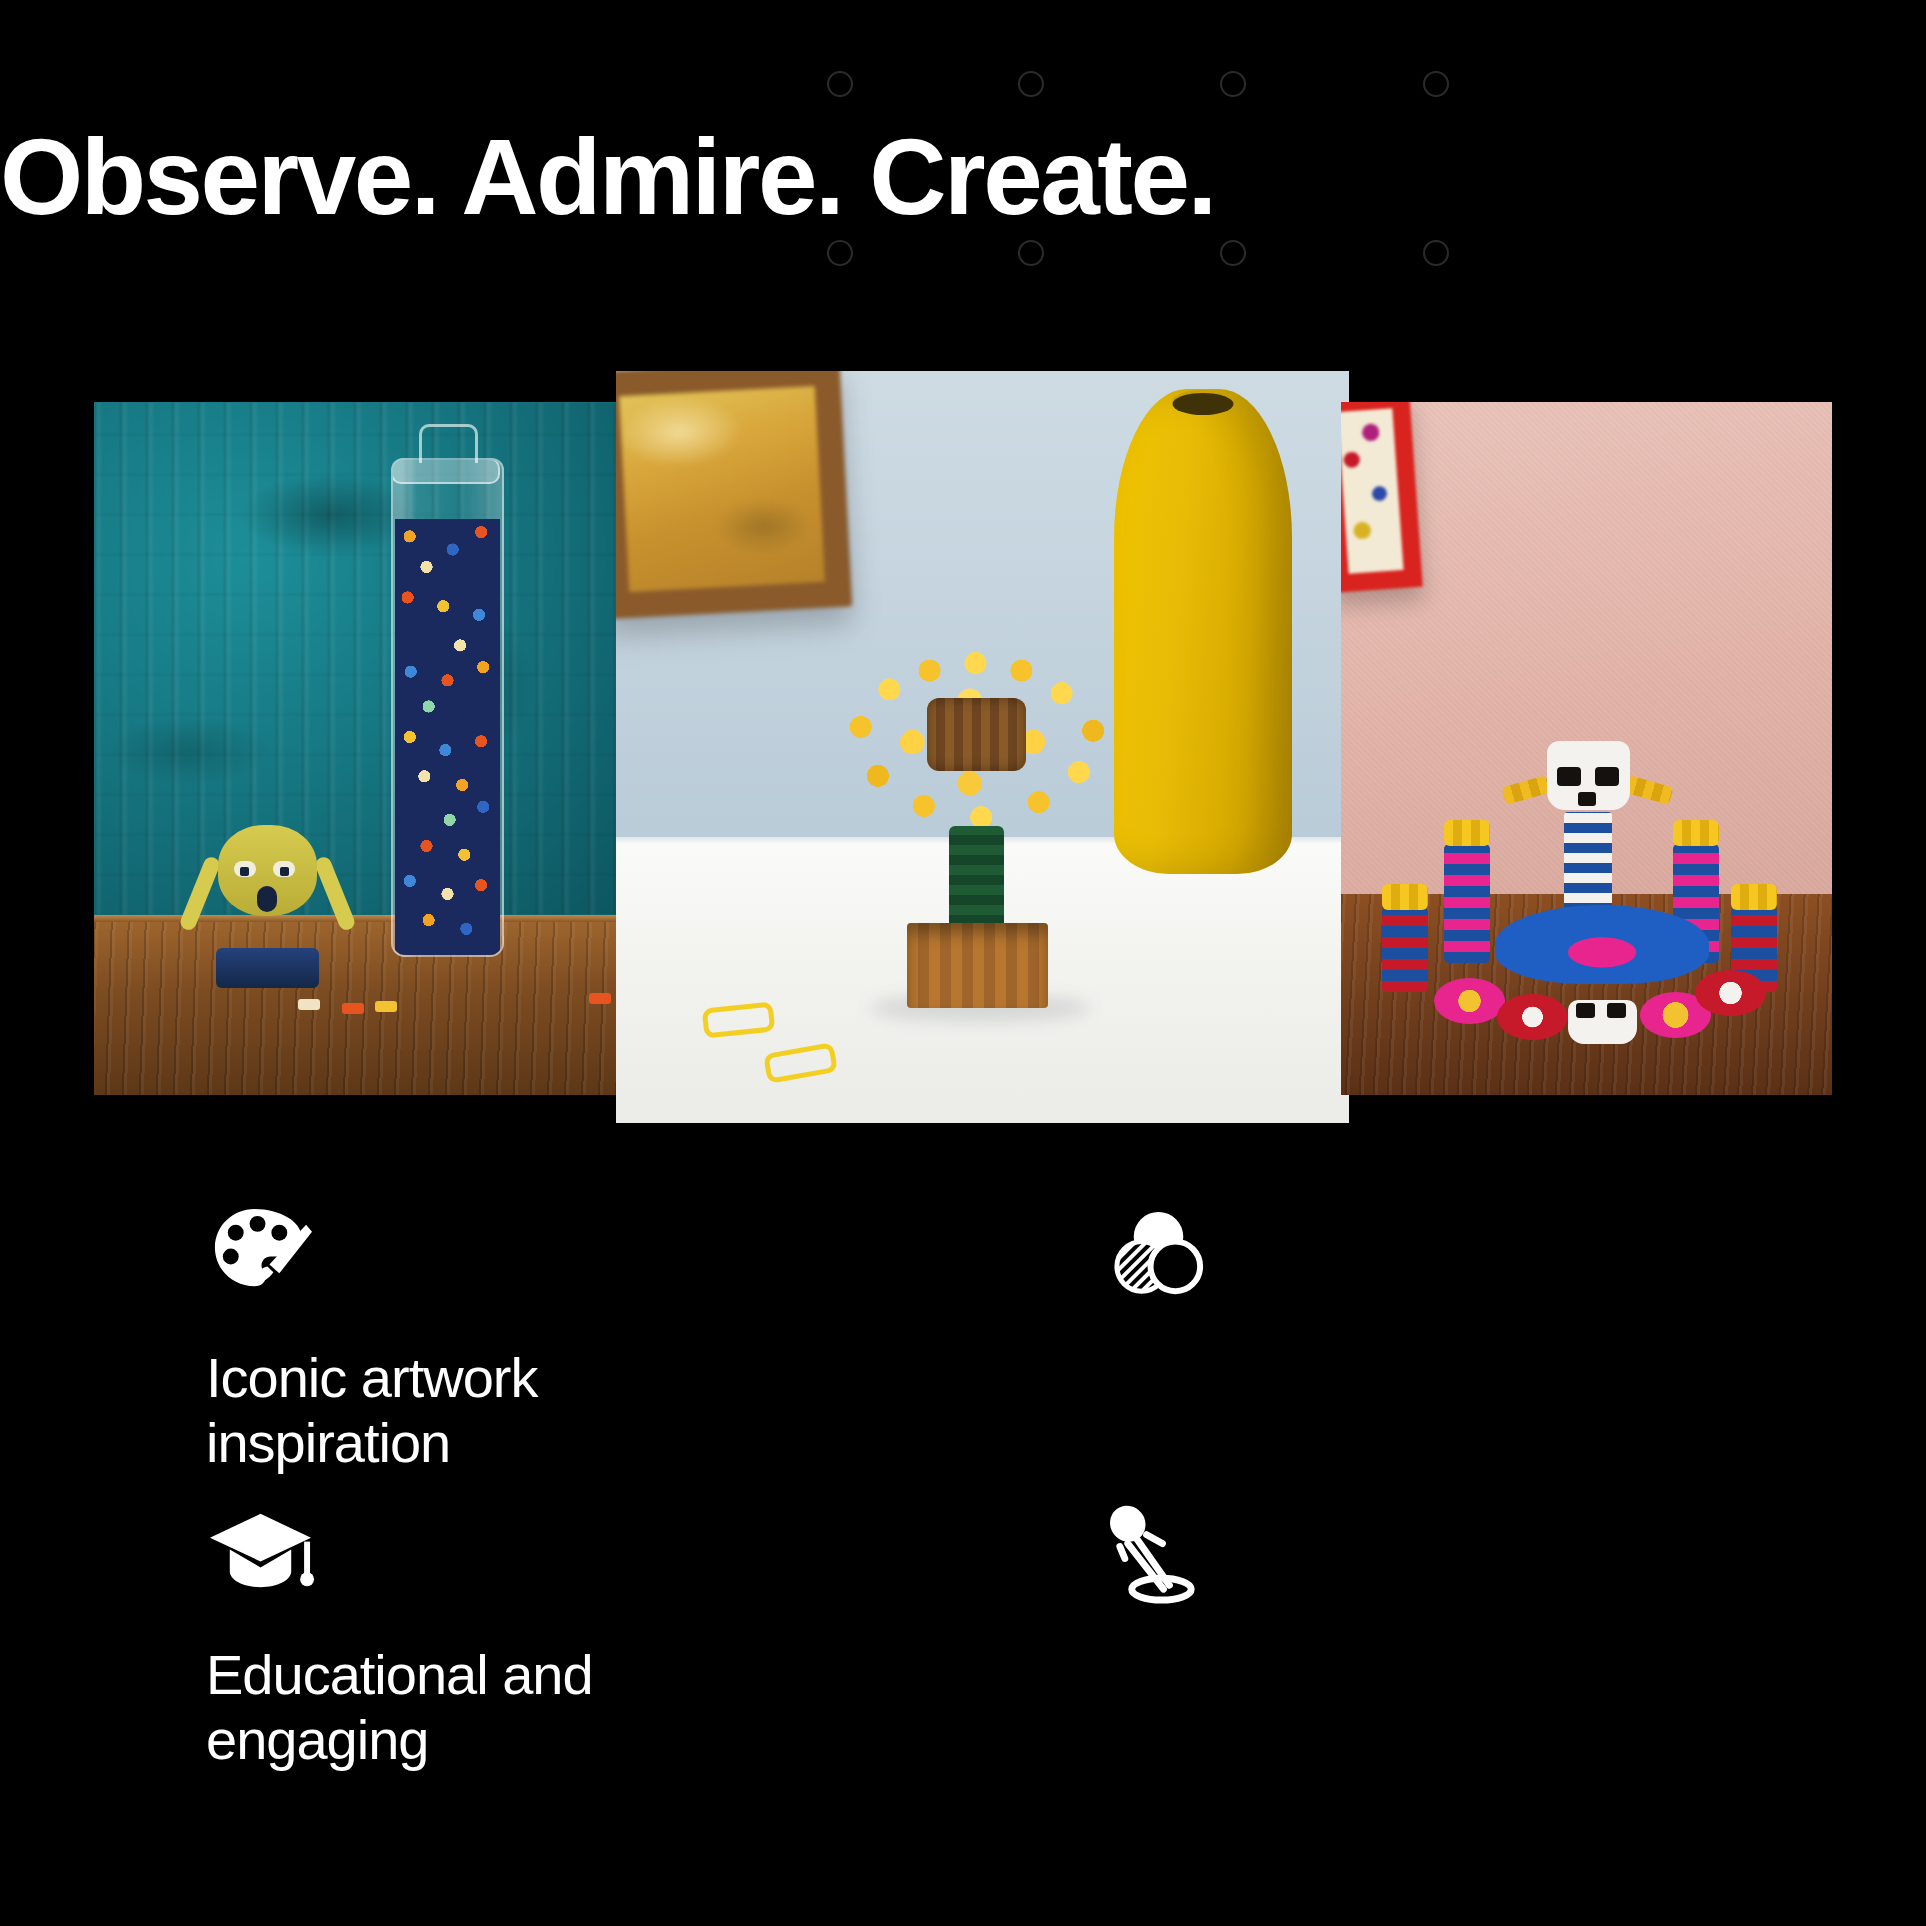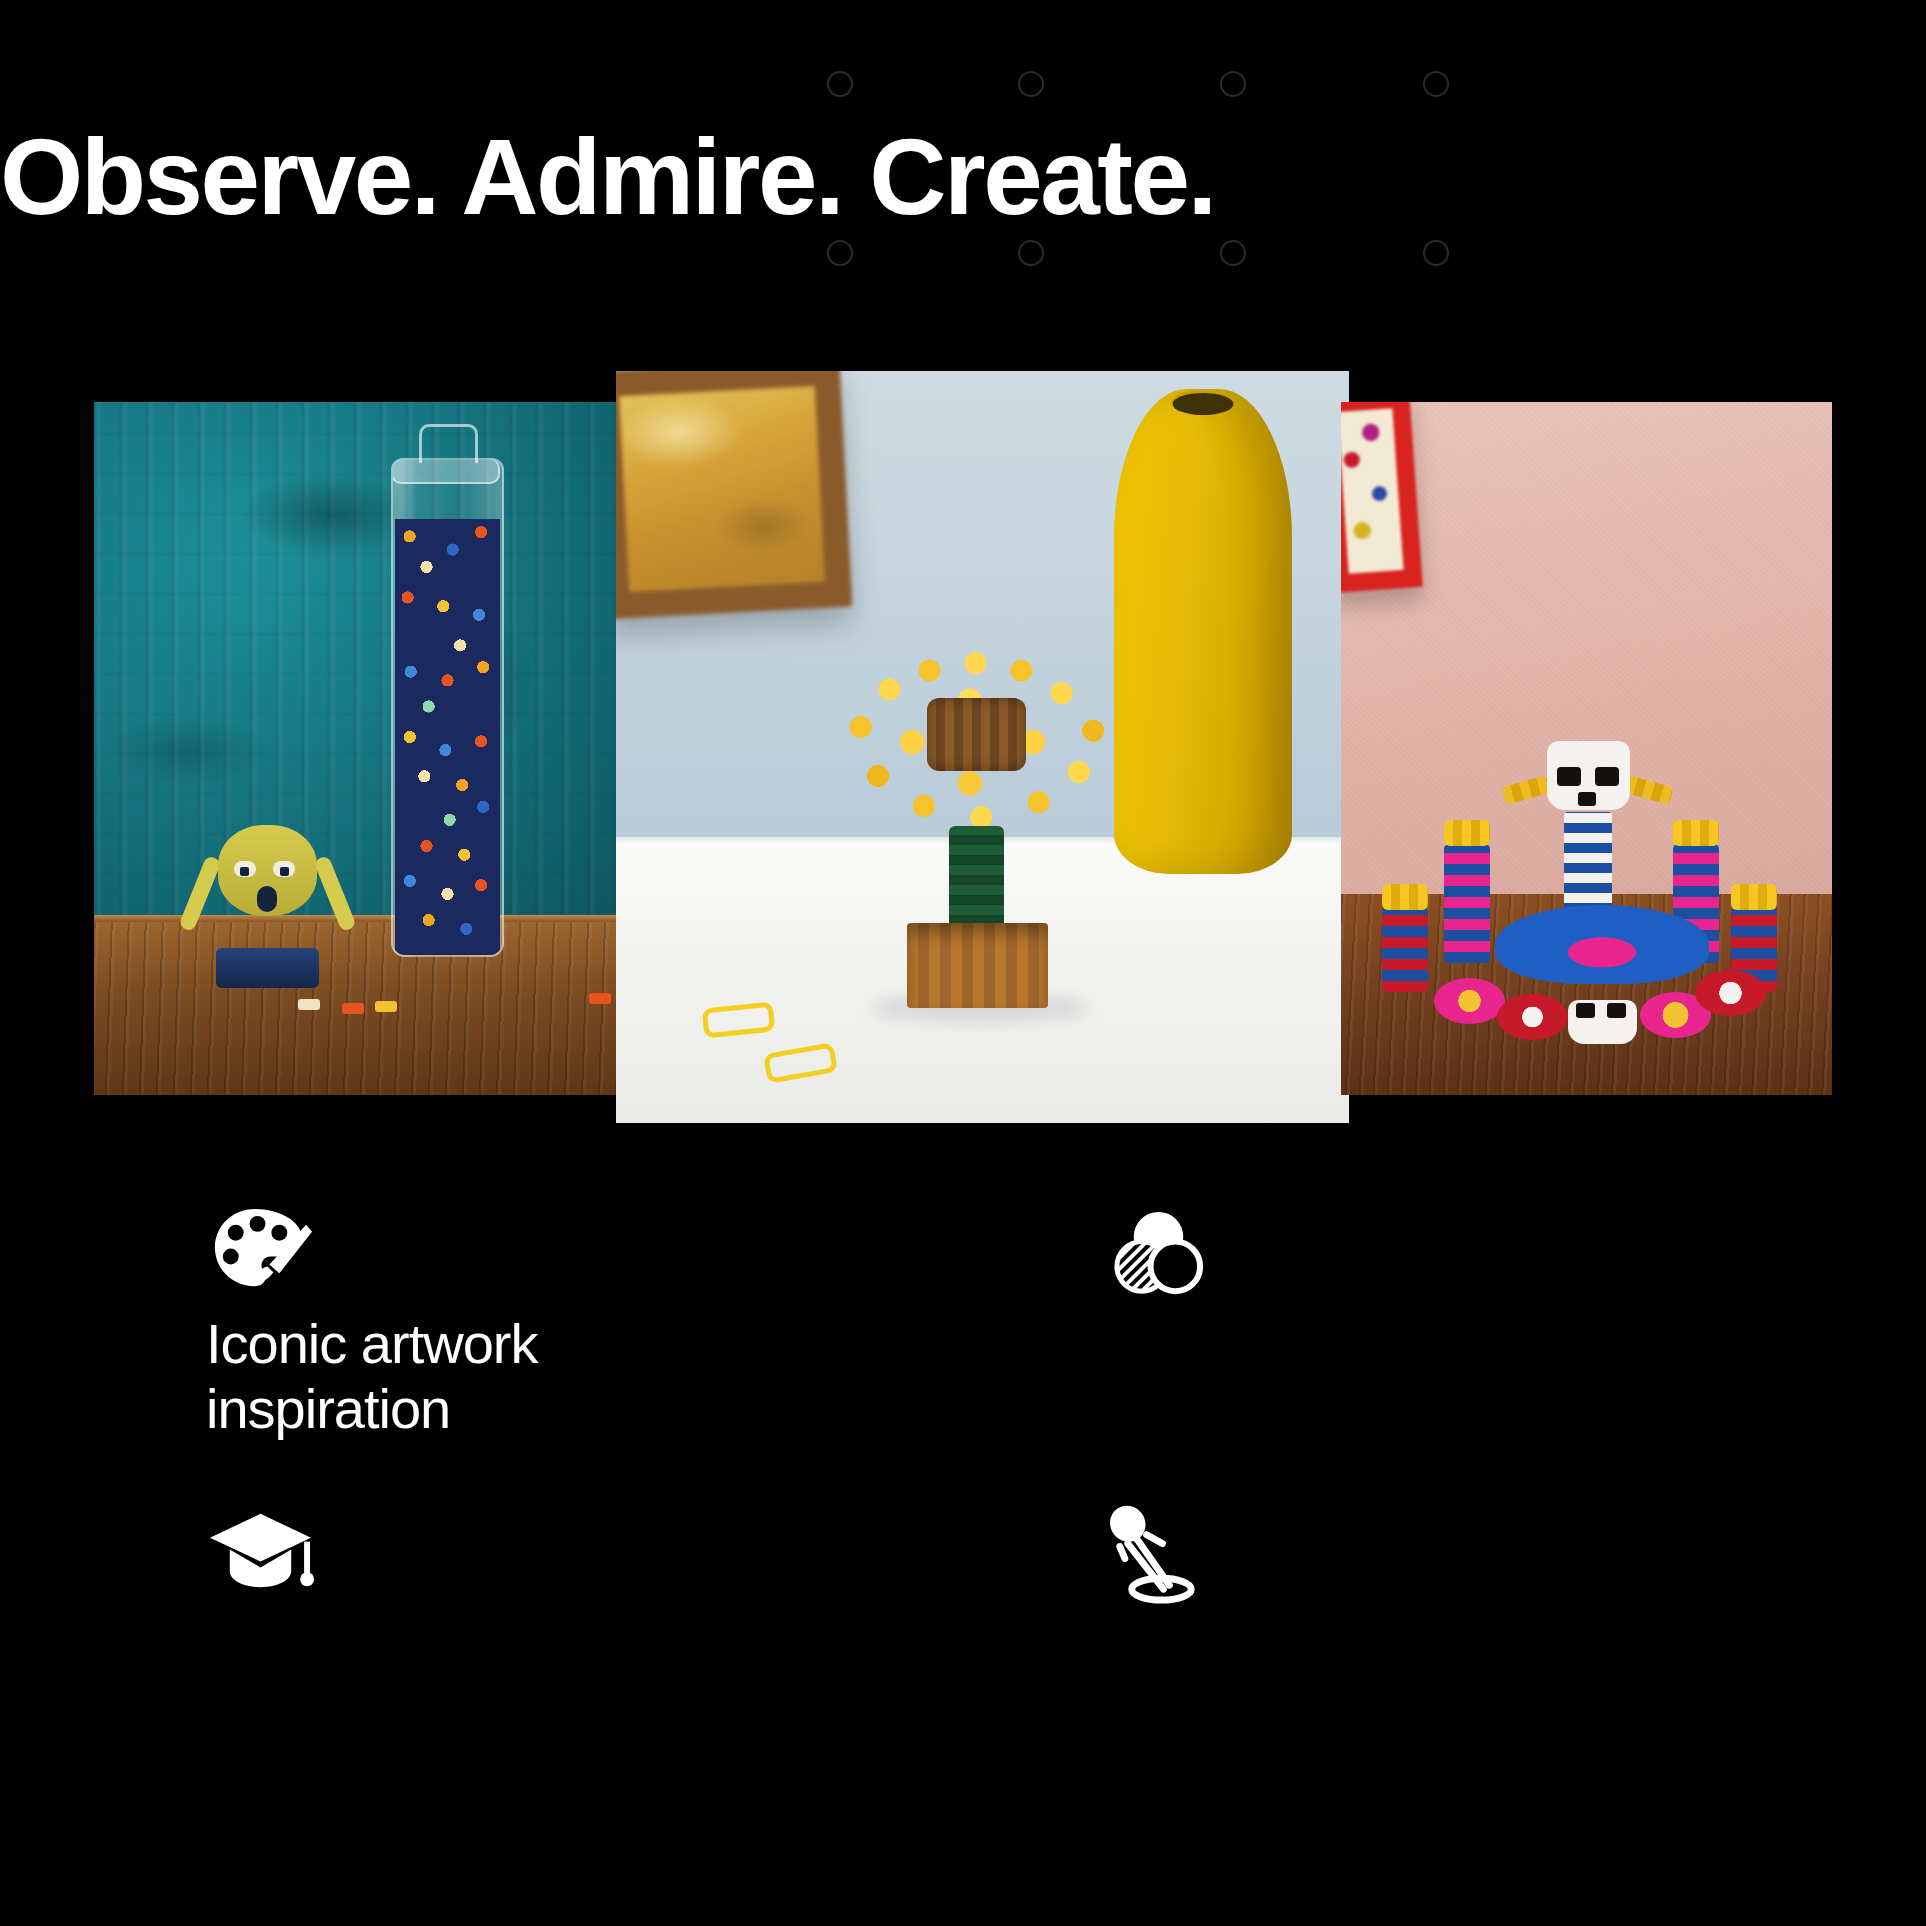--- a/index.html
+++ b/index.html
@@ -216,20 +216,21 @@
   .flower{position:absolute;width:71px;height:46px;border-radius:50%;}
   .skull-small{position:absolute;left:170px;bottom:-6px;width:69px;height:44px;border-radius:10px 10px 16px 16px;background:#f4f2ee;}
   .ss-eye{position:absolute;bottom:20px;width:19px;height:15px;border-radius:3px;background:#15110f;}
   .ss-eye.l{left:178px;} .ss-eye.r{left:209px;}
 
   
   .features{position:absolute;left:0;top:1203px;width:1927px;}
   .feat{position:absolute;width:634px;}
   .feat-icon{width:109px;height:109px;position:relative;}
   .feat-label{
+    margin-top:34px;
     color:#ffffff;
     font-size:56px;
     line-height:1.16;
     font-weight:500;
     letter-spacing:-1px;
     white-space:pre-line;
   }
   .f1{left:206px;top:0;}
   .f2{left:1104px;top:0;}
   .f3{left:206px;top:297px;}
@@ -376,20 +377,22 @@
 
     <div class="feat f3">
       <div class="feat-icon">
         <svg width="109" height="109" viewBox="0 0 110 110" aria-hidden="true">
           <path d="M55 14L4 38l51 24 51-24z" fill="#ffffff"></path>
           <path d="M24 50v22c0 9 14 16 31 16s31-7 31-16V50L55 68z" fill="#ffffff"></path>
           <rect x="99" y="42" width="6" height="32" fill="#ffffff"></rect>
           <circle cx="102" cy="80" r="7" fill="#ffffff"></circle>
         </svg>
       </div>
+      <div class="feat-label">Educational and
+engaging</div>
     </div>
 
     <div class="feat f4">
       <div class="feat-icon">
         <svg width="109" height="109" viewBox="0 0 110 110" aria-hidden="true">
           <g stroke="#ffffff" stroke-width="7" fill="none" stroke-linecap="round">
             <ellipse cx="24" cy="24" rx="14" ry="15" transform="rotate(-38 24 24)" fill="#ffffff"></ellipse>
             <path d="M33 39L66 86"></path>
             <path d="M24 44L60 90"></path>
             <ellipse cx="58" cy="90" rx="30" ry="11"></ellipse>

